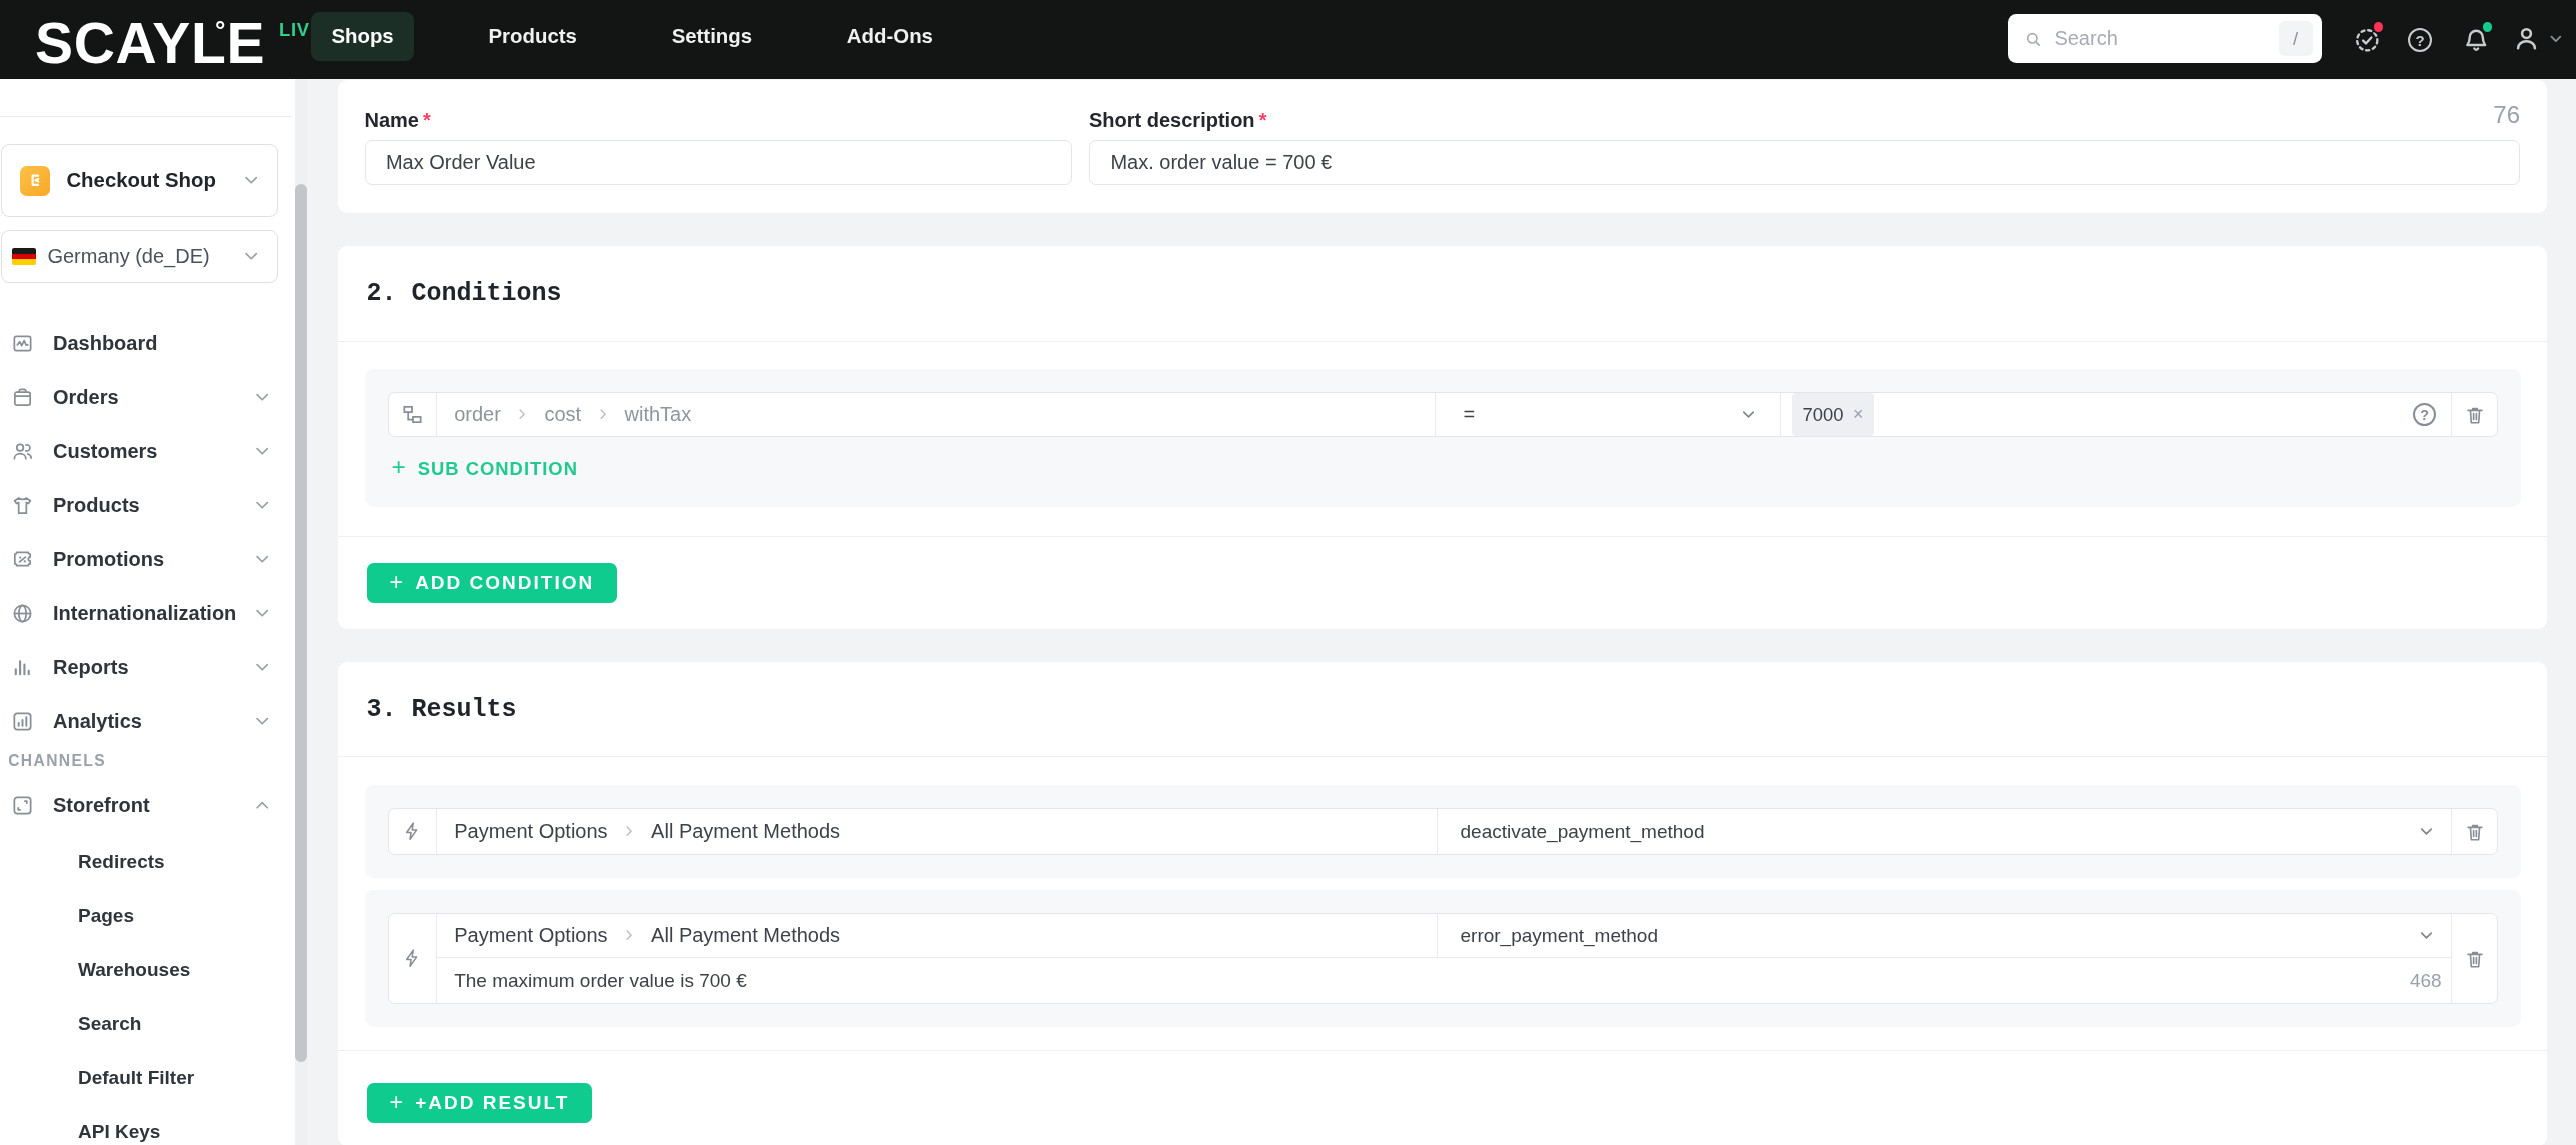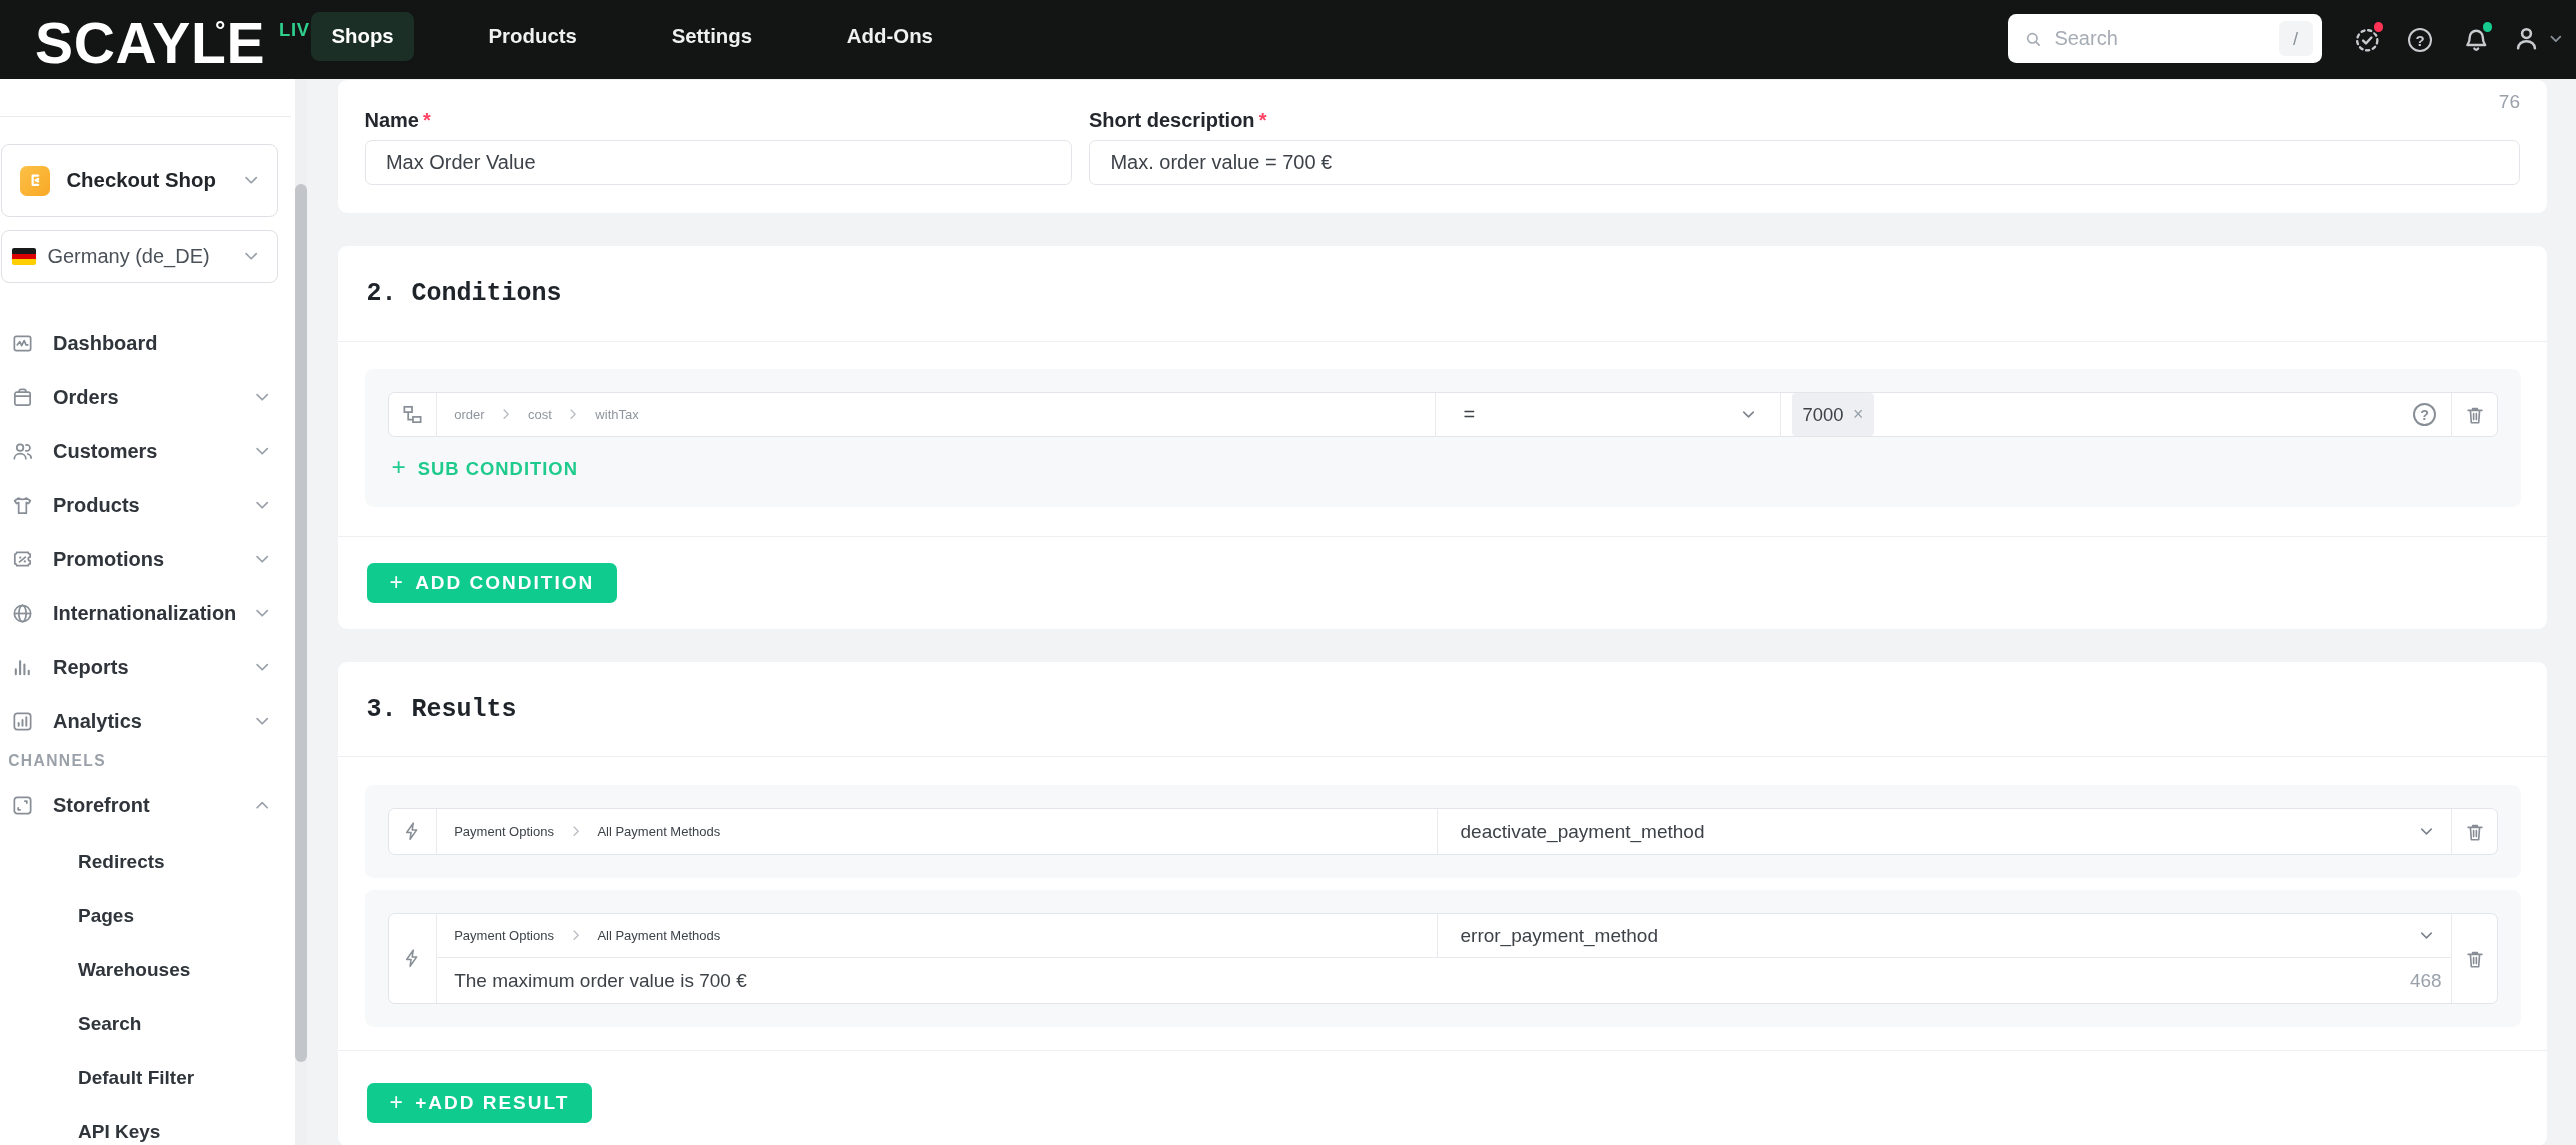--- a/index.html
+++ b/index.html
@@ -60,32 +60,32 @@
   .sb-thumb { position:absolute; left:0; top:105px; width:12.2px; height:878px; background:#c2c5c9; border-radius:6.8px; }
 
   
   .card { position:absolute; left:338px; width:2209px; background:#fff; border-radius:9.5px; }
   .card-basic { top:80px; height:133px; }
   .card-conditions { top:246px; height:383px; }
   .card-results { top:662px; height:484px; }
   .field-col { position:absolute; top:0; }
   .f-label { position:absolute; top:28.5px; font-size:20px; font-weight:600; color:#23272d; }
   .req { color:#FF4263; margin-left:4.1px; }
-  .f-counter { position:absolute; top:11px; right:0; font-size:19px; color:#9aa1ab; }
+  .f-counter { position:absolute; top:21px; right:0; font-size:24px; color:#9aa1ab; }
   .f-input { position:absolute; top:60px; left:0; right:0; height:45px; border:1.4px solid #e2e5e9; border-radius:6.8px;
     padding:0 20.4px; font-size:20px; color:#3d4249; font-family:"Liberation Sans",sans-serif; outline:none; width:100%; background:#fff; }
   .section-heading { position:absolute; left:28.5px; top:0; height:95px; display:flex; align-items:center;
     font-size:25px; font-weight:700; color:#1f242a;font-family:Liberation Mono, monospace; }
   .card-hr { position:absolute; left:0; right:0; height:1.4px; background:#edeff2; }
   .group { position:absolute; left:26.5px; width:2156px; background:#f7f8fa; border-radius:8.2px; }
   .rule-row { position:absolute; left:23px; right:22.4px; background:#fff; border:1.4px solid #e2e5e9; border-radius:6.8px; display:flex; }
   .seg { display:flex; align-items:center; }
   .seg-icon { width:48px; justify-content:center; border-right:1.4px solid #e8eaed; color:#878e96; flex:none; }
   .seg-trash { width:46px; justify-content:center; border-left:1.4px solid #e8eaed; color:#878e96; flex:none; }
-  .crumbs { display:flex; align-items:center; gap:13.6px; padding-left:17.7px; font-size:13px; }
+  .crumbs { display:flex; align-items:center; gap:13.6px; padding-left:17.7px; font-size:20px; }
   .crumb-gray { color:#8f959d; }
   .crumb-dark { color:#3d4249; }
   .crumb-chv { width:16.3px; height:16.3px; color:#b9bdc3; }
   .seg-op { width:345px; border-left:1.4px solid #e8eaed; padding:0 22px 0 28px; font-size:20px; color:#3d4249; flex:none; }
   .seg-value { flex:1; border-left:1.4px solid #e8eaed; padding:0 15px 0 11px; }
   .tag { height:43px; background:#edeff2; border-radius:4.1px; display:flex; align-items:center; padding:0 11px;
     font-size:18.4px; color:#3d4249; }
   .tag .x { margin-left:9.5px; color:#9aa1ab; font-size:17.7px; }
   .help-circle { width:23px; height:23px; border:2px solid #878e96; border-radius:50%; display:flex; align-items:center;
     justify-content:center; font-size:14.3px; font-weight:700; color:#878e96; margin-left:auto; }

